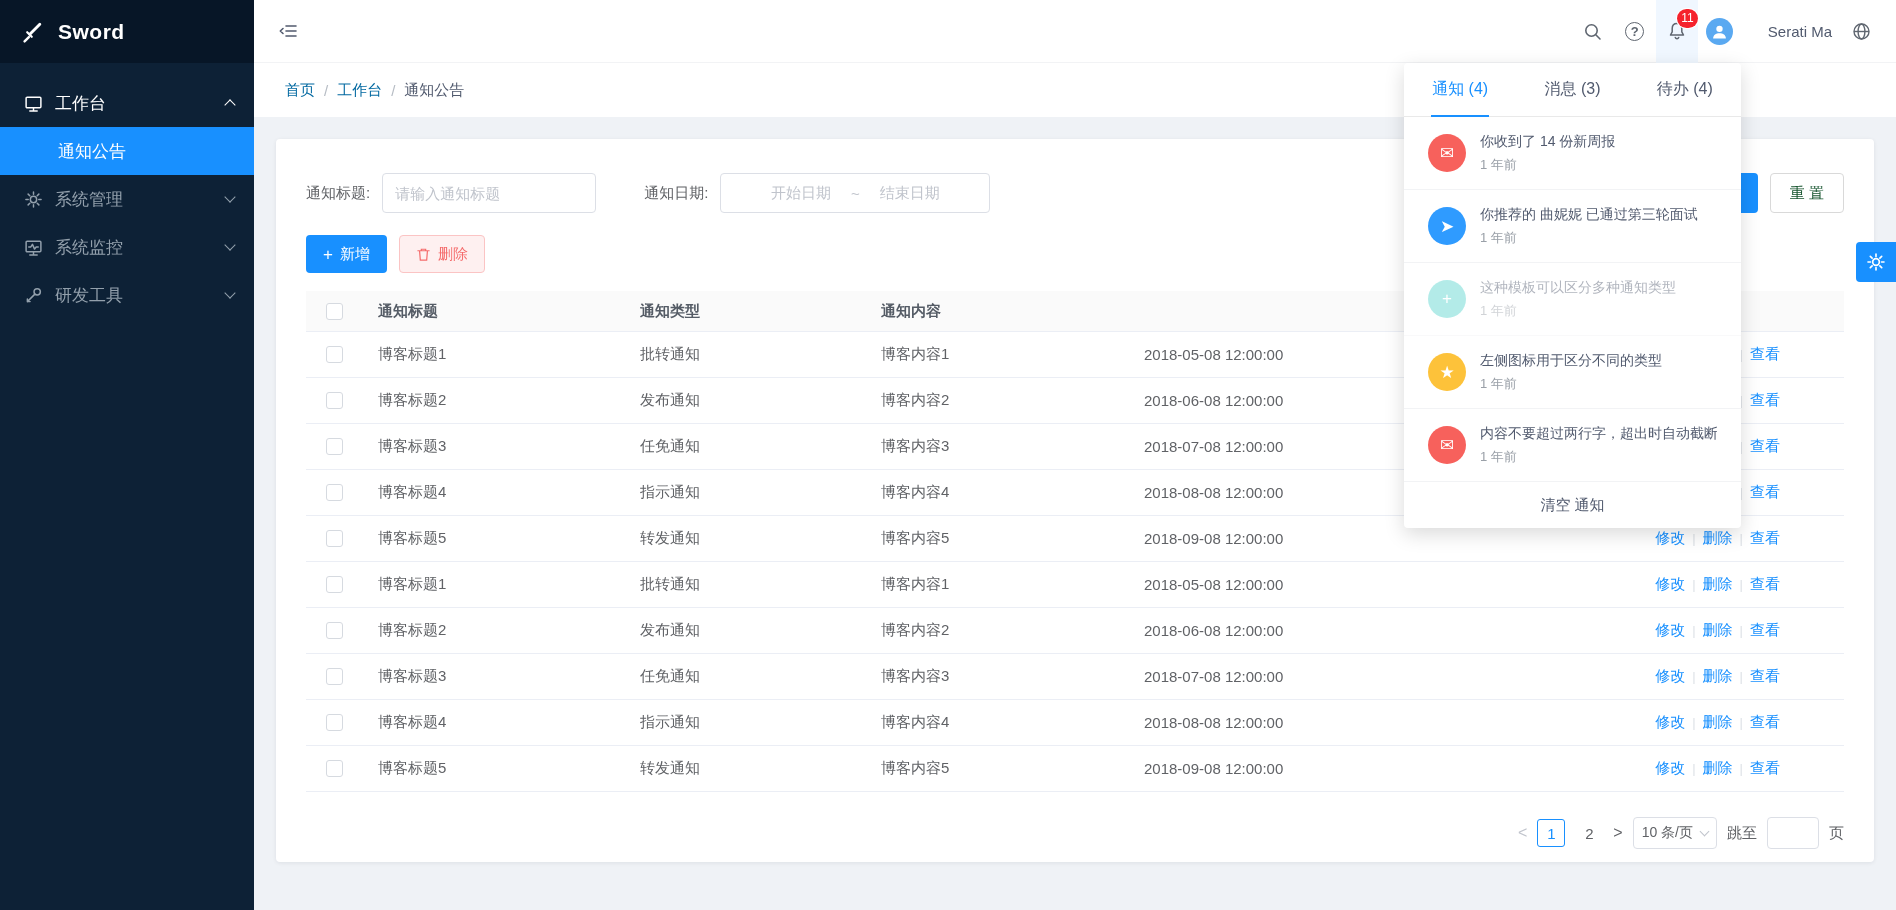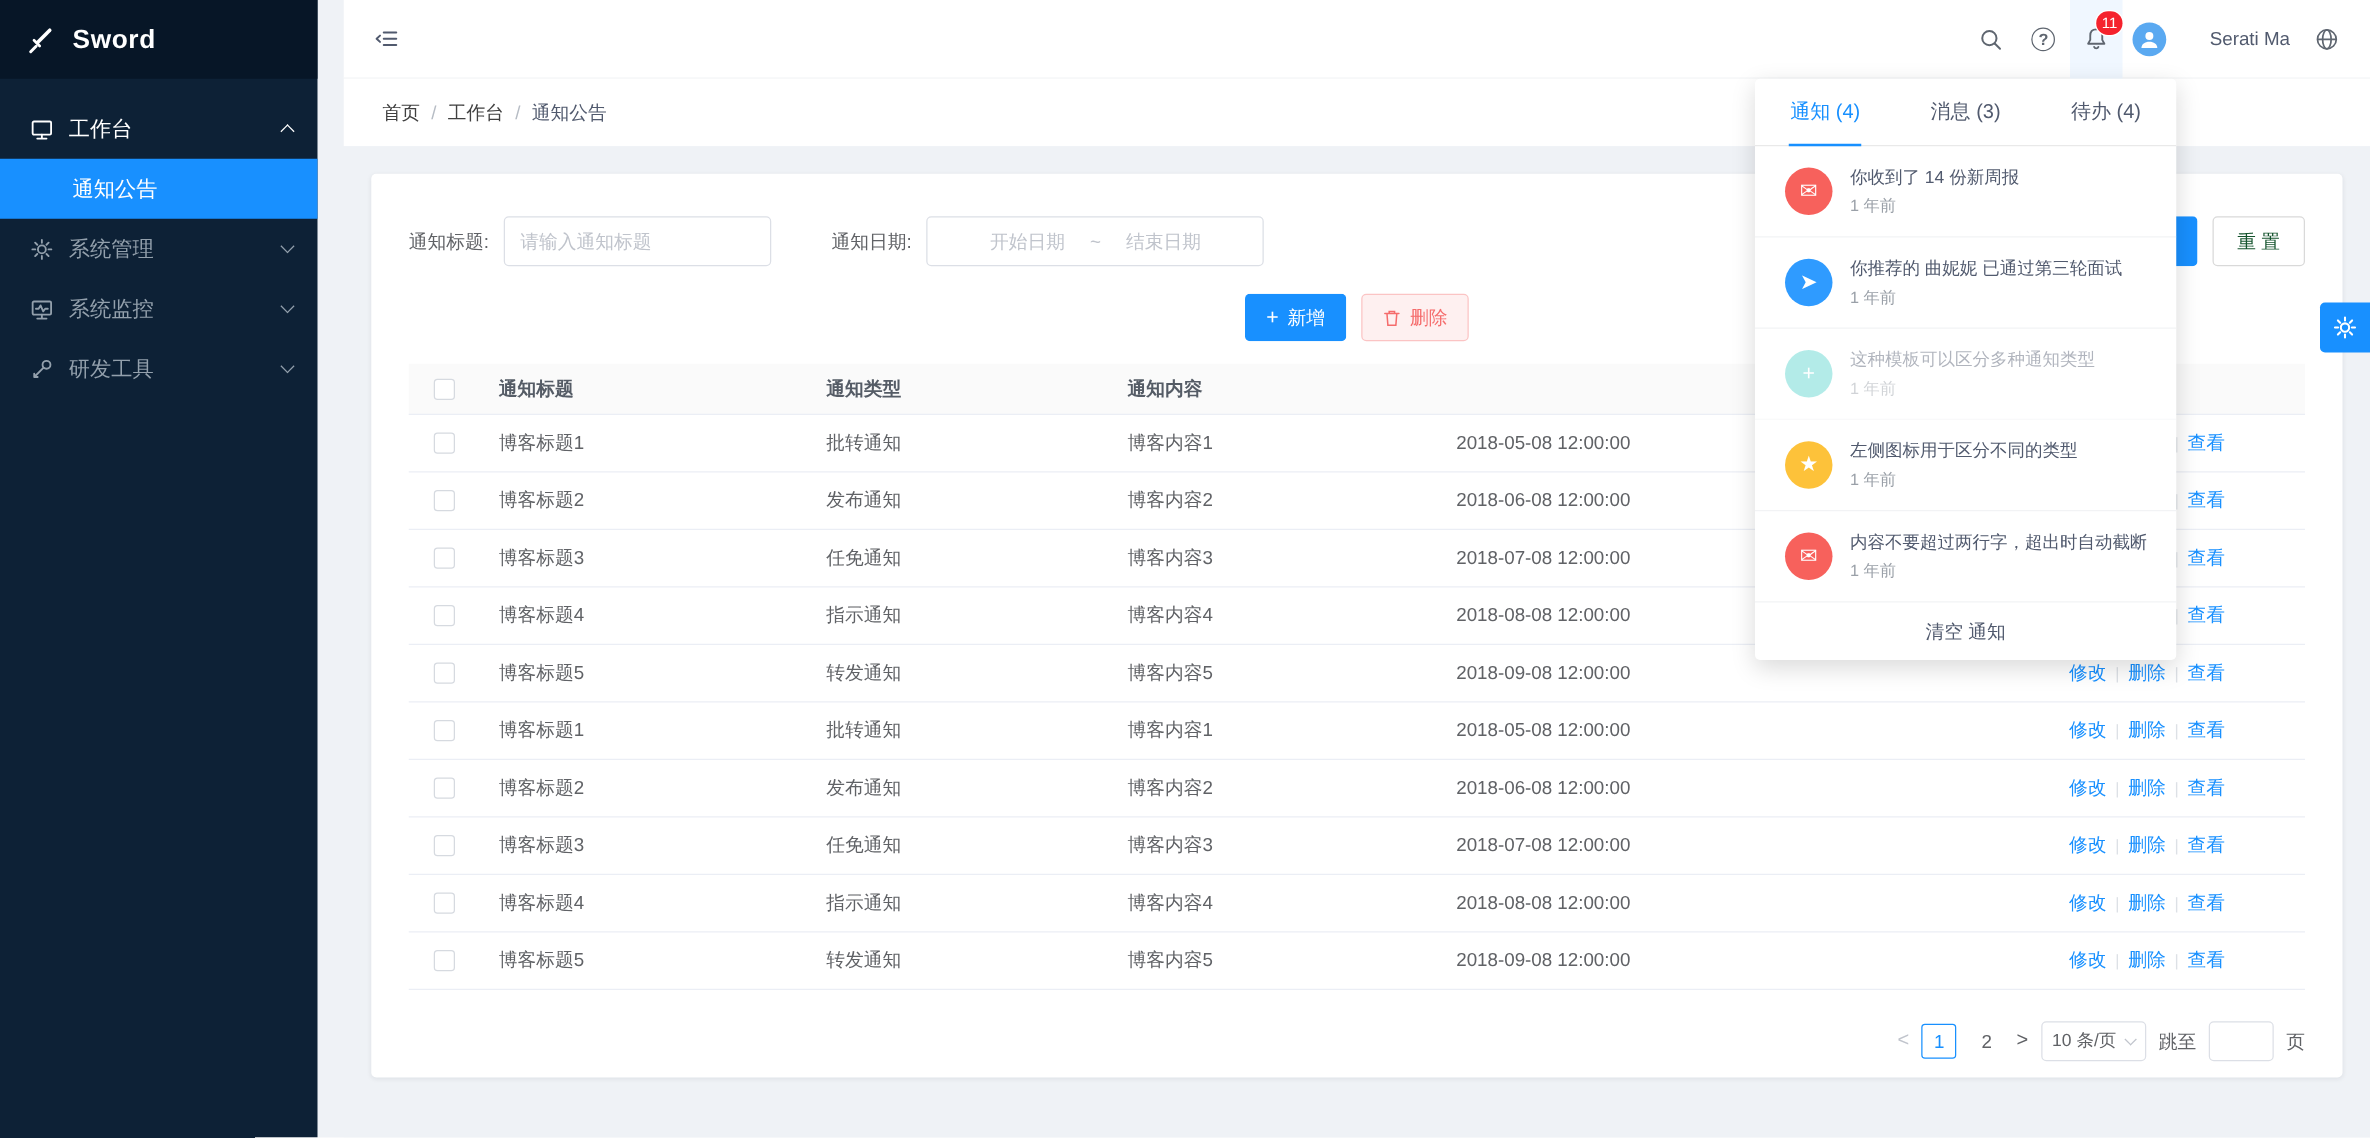--- a/index.html
+++ b/index.html
@@ -19,35 +19,35 @@
   .menu-item .mi { width:22px; margin-right:11px; display:flex; align-items:center; justify-content:center; }
   .menu-item.parent-active { color:#fff; }
   .menu-item .chev-wrap { margin-left:auto; display:flex; align-items:center; }
   .menu-sub { display:flex; align-items:center; height:48px; padding-left:58px; color:#93a0ac; font-size:17px; cursor:pointer; }
   .menu-sub.active { background:#1890ff; color:#fff; }
   .chev { width:8px; height:8px; border-right:1.7px solid currentColor; border-bottom:1.7px solid currentColor; display:inline-block; }
   .chev.down { transform:rotate(45deg); margin-top:-4px; }
   .chev.up { transform:rotate(-135deg); margin-top:4px; }
 
   
-  .main { margin-left:254px;padding-left:21px; }
+  .main { margin-left:254px; }
   .topbar { height:63px; background:#fff; display:flex; align-items:center; padding:0 14px 0 24px; border-bottom:1px solid #f2f3f5; }
   .collapse-btn { display:flex; align-items:center; cursor:pointer; color:#515a6e; }
   .topbar-spacer { flex:1; }
   .hicon { width:42px; height:63px; display:flex; align-items:center; justify-content:center; cursor:pointer; color:#5f6670; }
   .bell-wrap { position:relative; background:#f0f7ff; }
   .badge { position:absolute; top:9px; right:0; background:#f5222d; color:#fff; font-size:12px; min-width:20px; height:19px; line-height:19px; text-align:center; border-radius:10px; padding:0 4px; box-shadow:0 0 0 1px #fff; }
   .qmark { width:19px; height:19px; border:1.7px solid #5f6670; border-radius:50%; display:flex; align-items:center; justify-content:center; font-size:13px; font-weight:bold; }
   .qmark::before { content:"?"; }
   .user { display:flex; align-items:center; gap:9px; margin:0 8px; cursor:pointer; }
   .avatar { width:27px; height:27px; border-radius:50%; background:#5aa9f1; display:flex; align-items:center; justify-content:center; overflow:hidden; }
   .user-name { color:#515a6e; font-size:15px;margin-left:26px; }
 
   .breadcrumb-bar { height:54px; background:#fff; display:flex; align-items:center; padding-left:31px; gap:9px; font-size:15px; }
-  .bc-item { color:#404040; cursor:pointer; }
+  .bc-item { color:#0369a1; cursor:pointer; }
   .bc-sep { color:#b6bcc4; }
   .bc-item.current { color:#515a6e; cursor:default; }
 
   .content { background:#eff2f6; padding:22px; height:793px; }
   .card { background:#fff; border-radius:4px; box-shadow:0 1px 4px rgba(0,21,41,.08); padding:34px 30px 12px; height:723px; }
 
   
   .filter-row { display:flex; align-items:center; margin-bottom:22px; }
   .f-group { display:flex; align-items:center; }
   .f-group + .f-group { margin-left:48px; }
@@ -57,21 +57,21 @@
   .sel-caret { width:7px; height:7px; border-right:1.5px solid #c0c4cc; border-bottom:1.5px solid #c0c4cc; transform:rotate(45deg); margin-top:-3px; }
   .text-input { width:214px; height:40px; border:1px solid #dcdfe6; border-radius:4px; padding:0 12px; font-size:15px; color:#606266; outline:none; font-family:inherit; }
   .text-input::placeholder { color:#c0c4cc; }
   .date-box { width:270px; height:40px; border:1px solid #dcdfe6; border-radius:4px; display:flex; align-items:center; justify-content:center; gap:20px; background:#fff; cursor:pointer; }
   .f-buttons { margin-left:auto; display:flex; gap:12px; }
   .btn { height:40px; padding:0 19px; border-radius:4px; font-size:15px; display:inline-flex; align-items:center; justify-content:center; cursor:pointer; border:1px solid transparent; white-space:nowrap; font-family:inherit; }
   .btn-primary { background:#1890ff; color:#fff; }
   .btn-default { background:#fff; border-color:#d9d9d9; color:#14532d; }
 
   
-  .toolbar { display:flex; margin-bottom:18px;justify-content:center; }
+  .toolbar { display:flex; margin-bottom:18px; }
   .btn-sm { height:38px; padding:0 16px; gap:7px; }
   .plus-ic::before { content:"+"; font-size:17px; line-height:1; }
   .btn-danger-plain { background:#fef0f0; border-color:#fbc4c4; color:#f56c6c; margin-left:12px; }
 
   
   .tbl { width:100%; }
   .tr { display:flex; align-items:center; height:46px; border-bottom:1px solid #ebeef5; font-size:15px; color:#606266; }
   .tr.th-row { height:41px; background:#fafafa; font-weight:bold; color:#555c66; }
   .c-check { width:56px; display:flex; justify-content:center; align-items:center; }
   .c-title { width:262px; padding-left:16px; }

